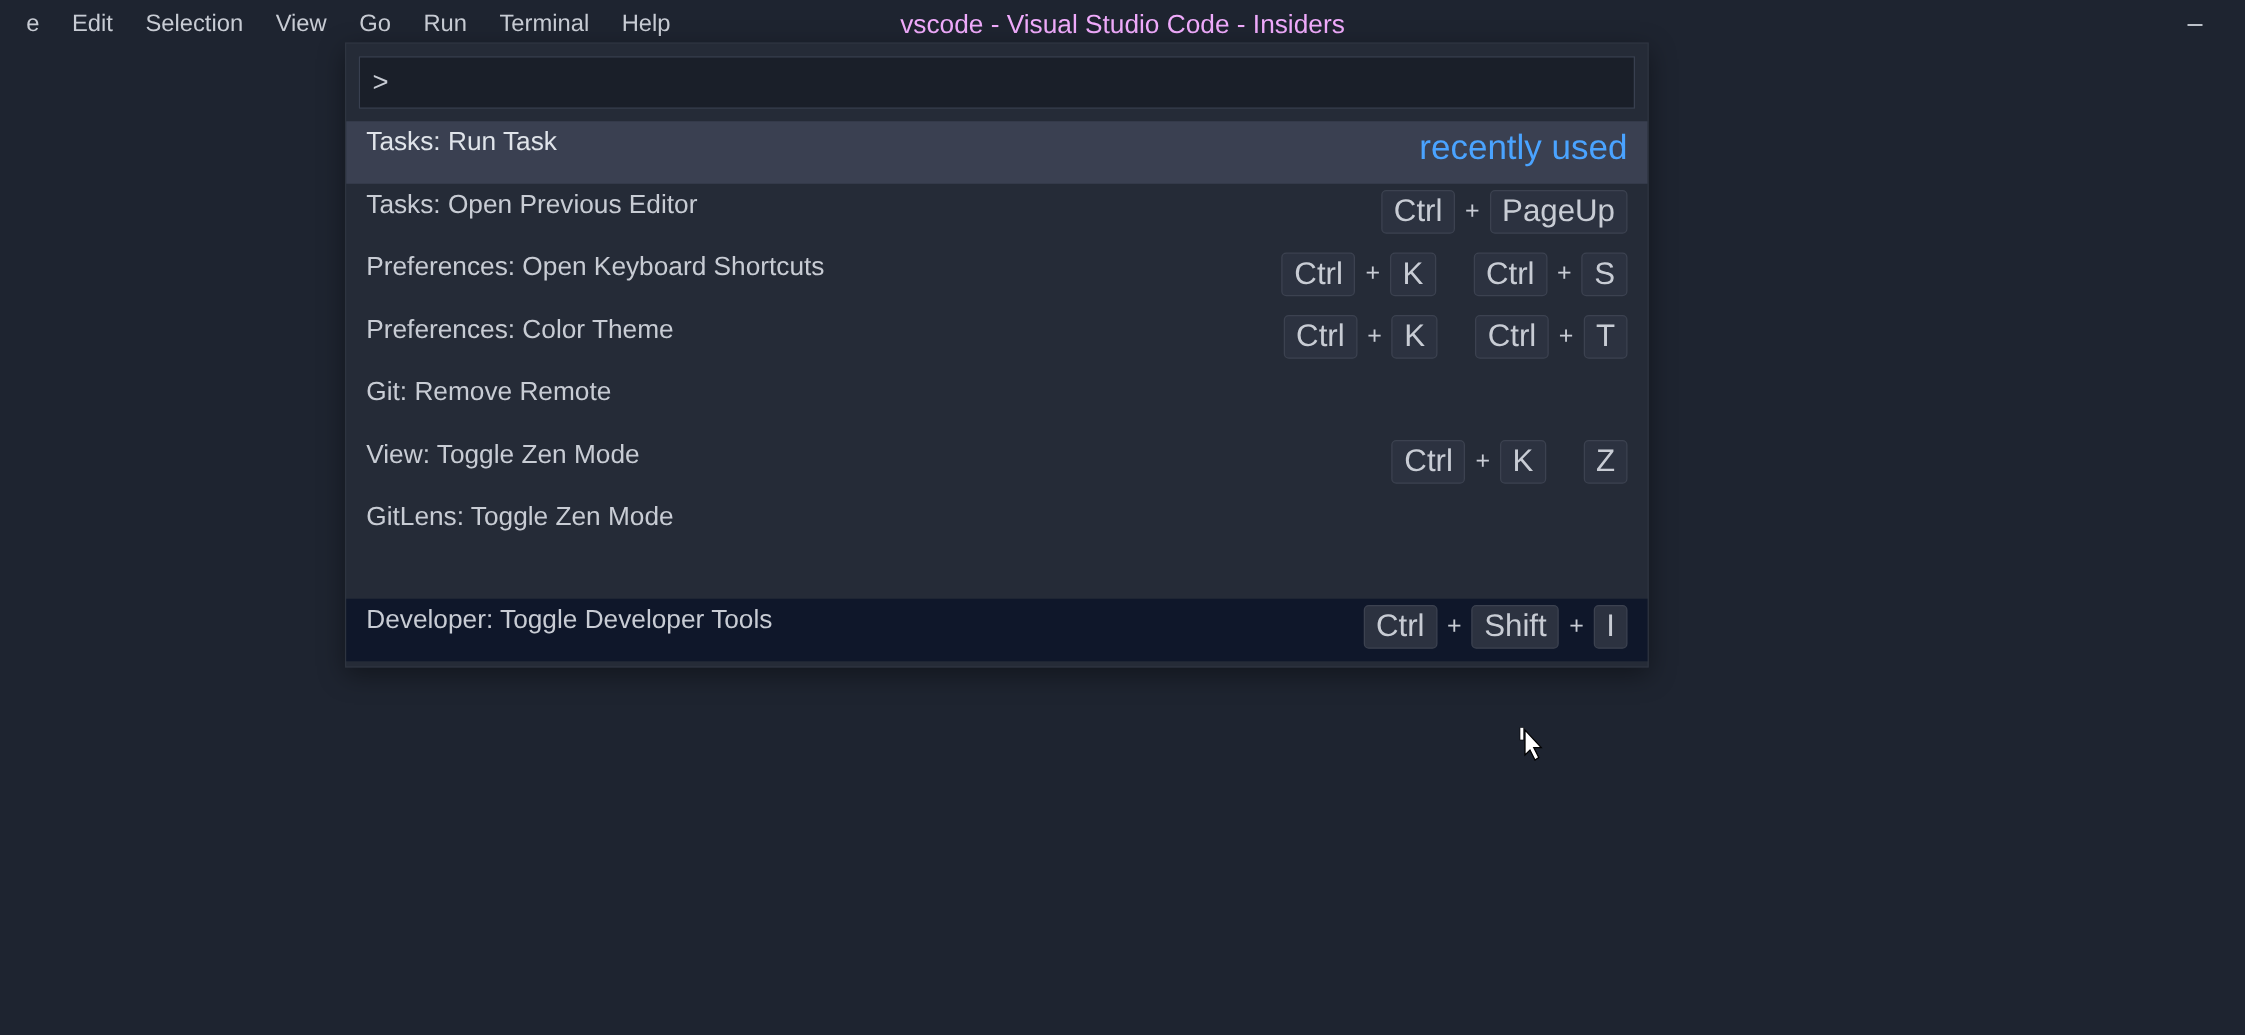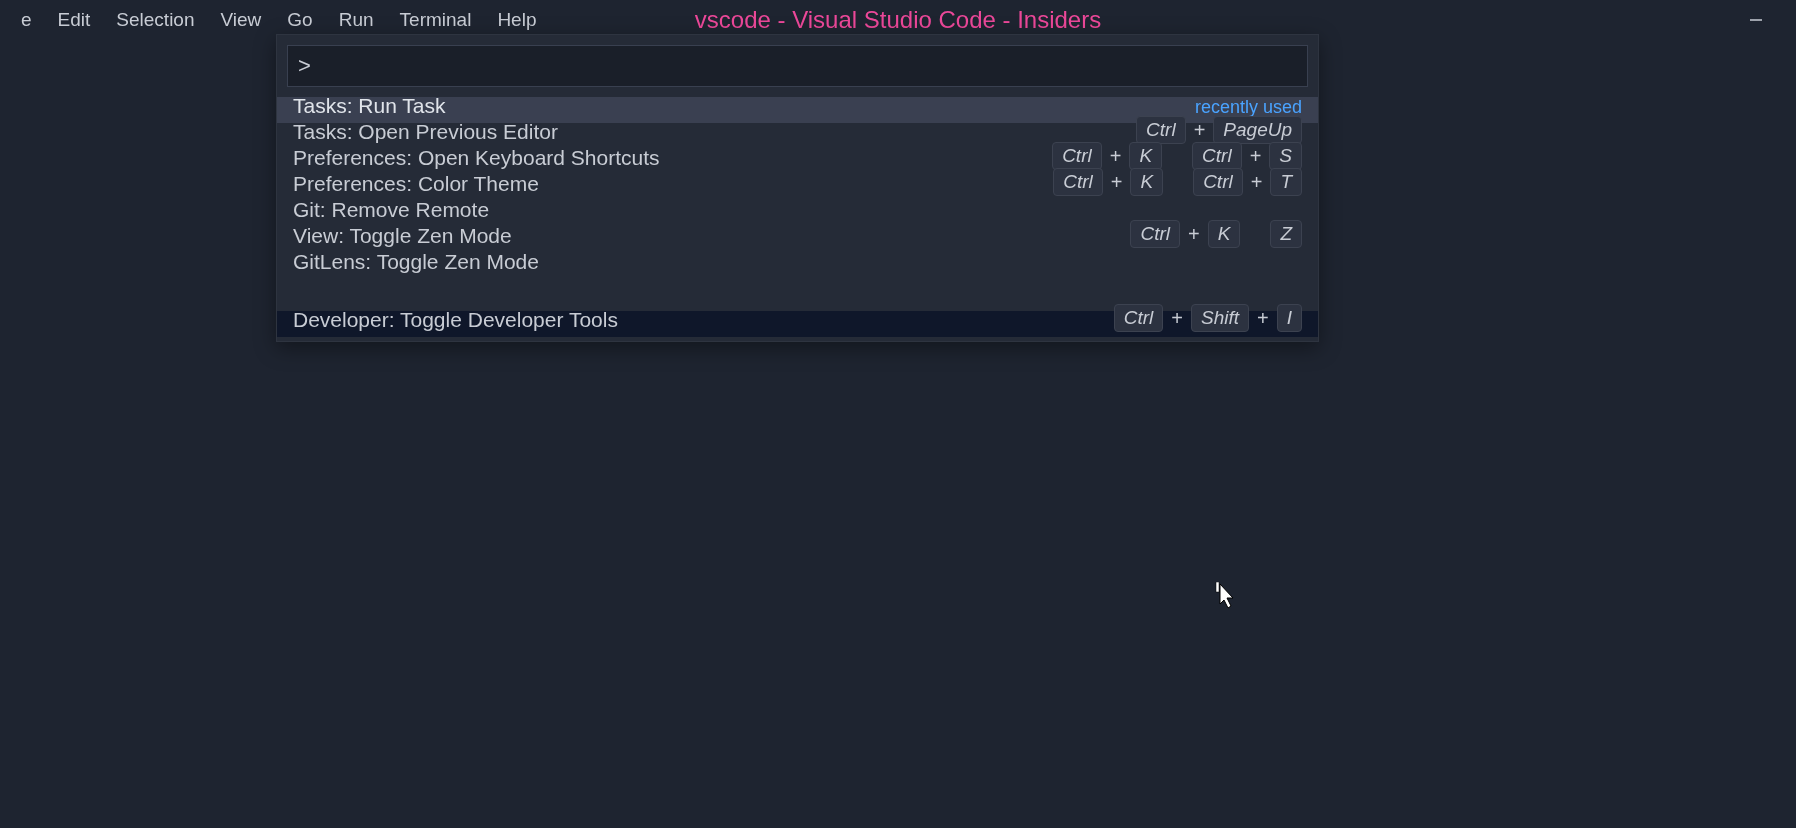--- a/index.html
+++ b/index.html
@@ -23,22 +23,22 @@
   .menu-item {
     padding: 4px 13px;
     color: #c8ccd4;
     font-size: 19px;
     cursor: default;
   }
   .title-center {
     position: absolute;
     left: 50%;
     transform: translateX(-50%);
-    color: #ec4899;
-    font-size: 24px;
+    color: #f0abfc;
+    font-size: 21px;
   }
   .window-controls {
     position: absolute;
     right: 0;
     top: 0;
     display: flex;
     align-items: center;
     gap: 30px;
     padding-right: 20px;
     height: 40px;
@@ -74,25 +74,25 @@
     padding: 4px 10px;
     outline: none;
     font-family: inherit;
   }
   .list {
     padding-top: 4px;
     padding-bottom: 4px;
   }
   .row {
     display: flex;
-    align-items: flex-end;
+    align-items: flex-start;
     justify-content: space-between;
     padding: 5px 16px 5px 16px;
     font-size: 21px;
-    height: 26px;
+    height: 50px;
   }
   .row.selected {
     background: #3a4051;
   }
   .row.hover {
     background: #0f172a;
     margin-top: 32px;
   }
   .row-label {
     color: #c8ccd4;
@@ -101,38 +101,37 @@
   .row.selected .row-label {
     color: #e0e4ea;
   }
   .row-right {
     display: flex;
     align-items: center;
     gap: 8px;
   }
   .recently {
     color: #4aa3ff;
-    font-size: 18px;
+    font-size: 28px;
   }
   .keybinding {
     display: flex;
     align-items: center;
     gap: 6px;
   }
   .key {
     background: #2c3240;
     border: 1px solid #3c4250;
     border-radius: 4px;
     padding: 2px 9px;
-    font-size: 19px;
+    font-size: 25px;
     color: #c8ccd4;
     min-width: 22px;
     text-align: center;
     display: inline-block;
-    font-style: italic;
   }
   .plus {
     color: #c8ccd4;
     font-size: 20px;
     padding: 0 2px;
   }
   .chord-gap {
     width: 14px;
   }
   .cursor-img {

